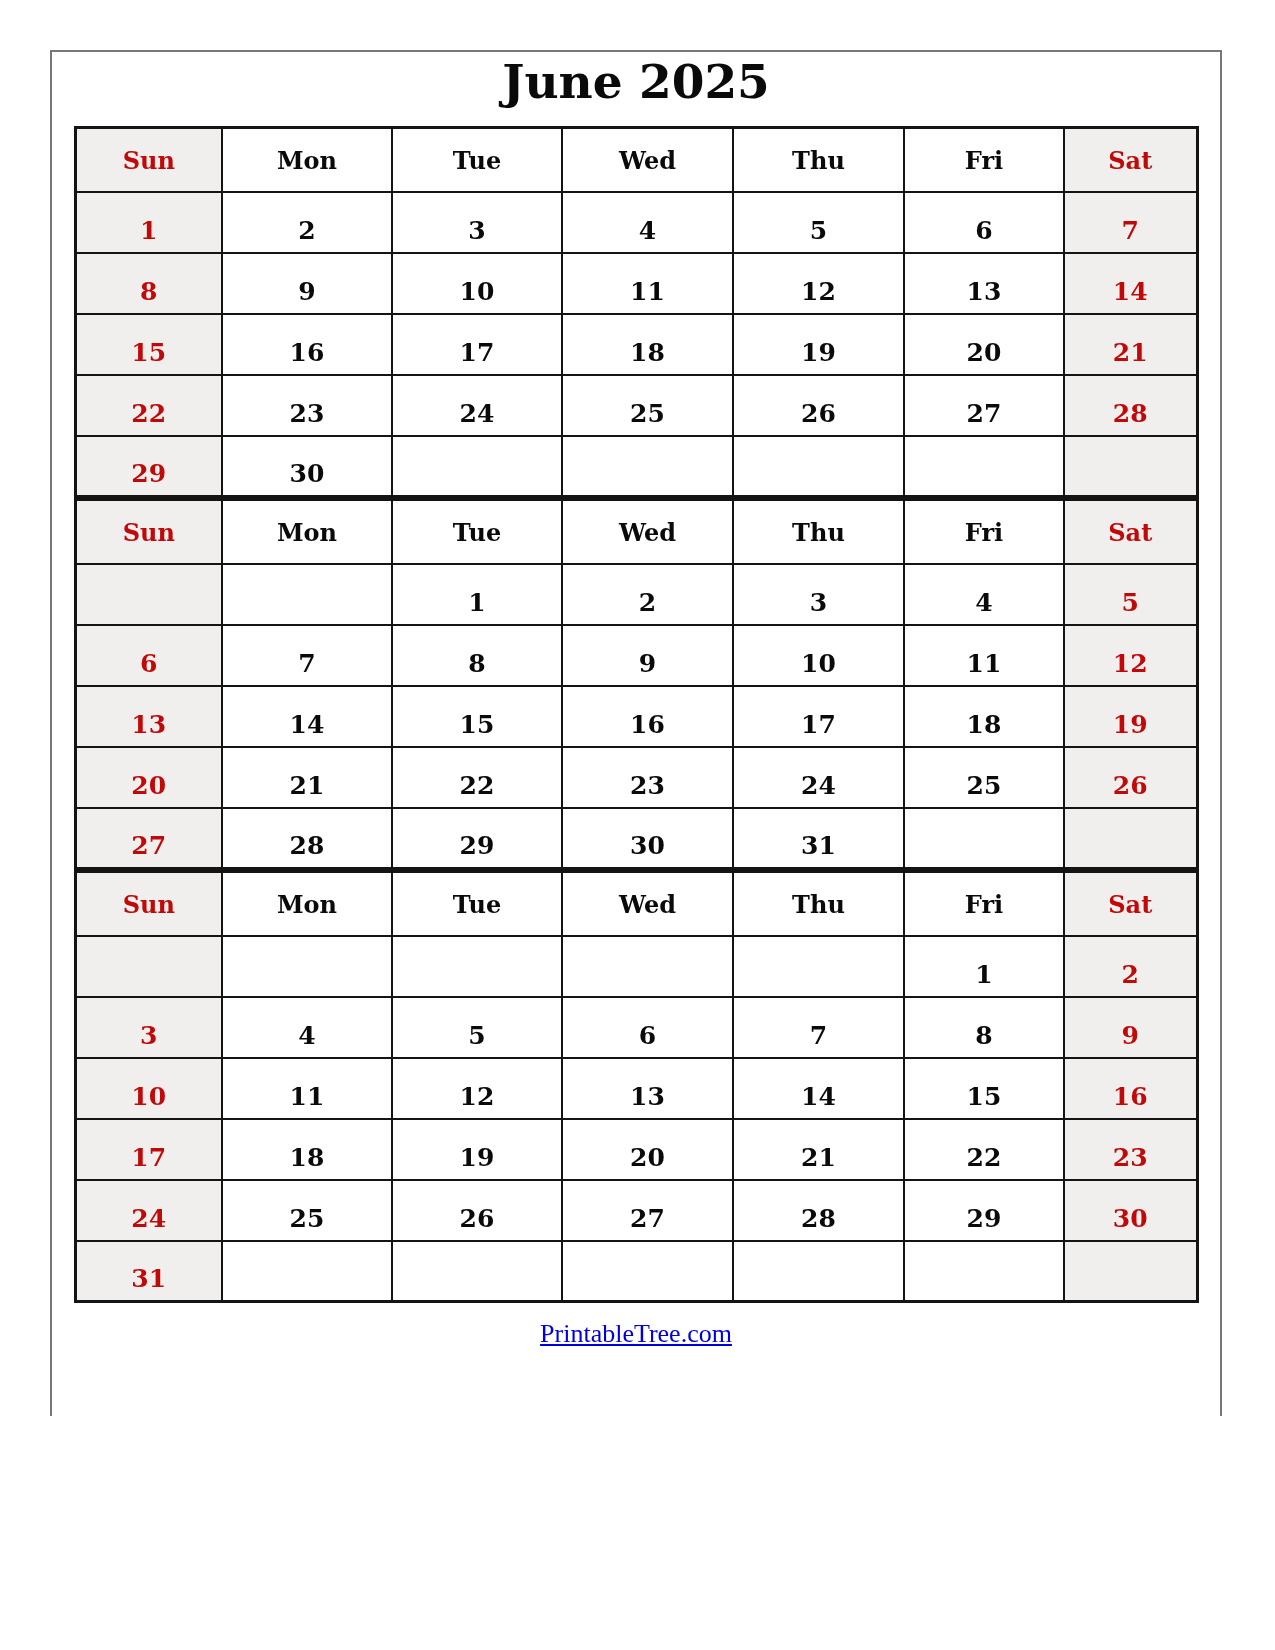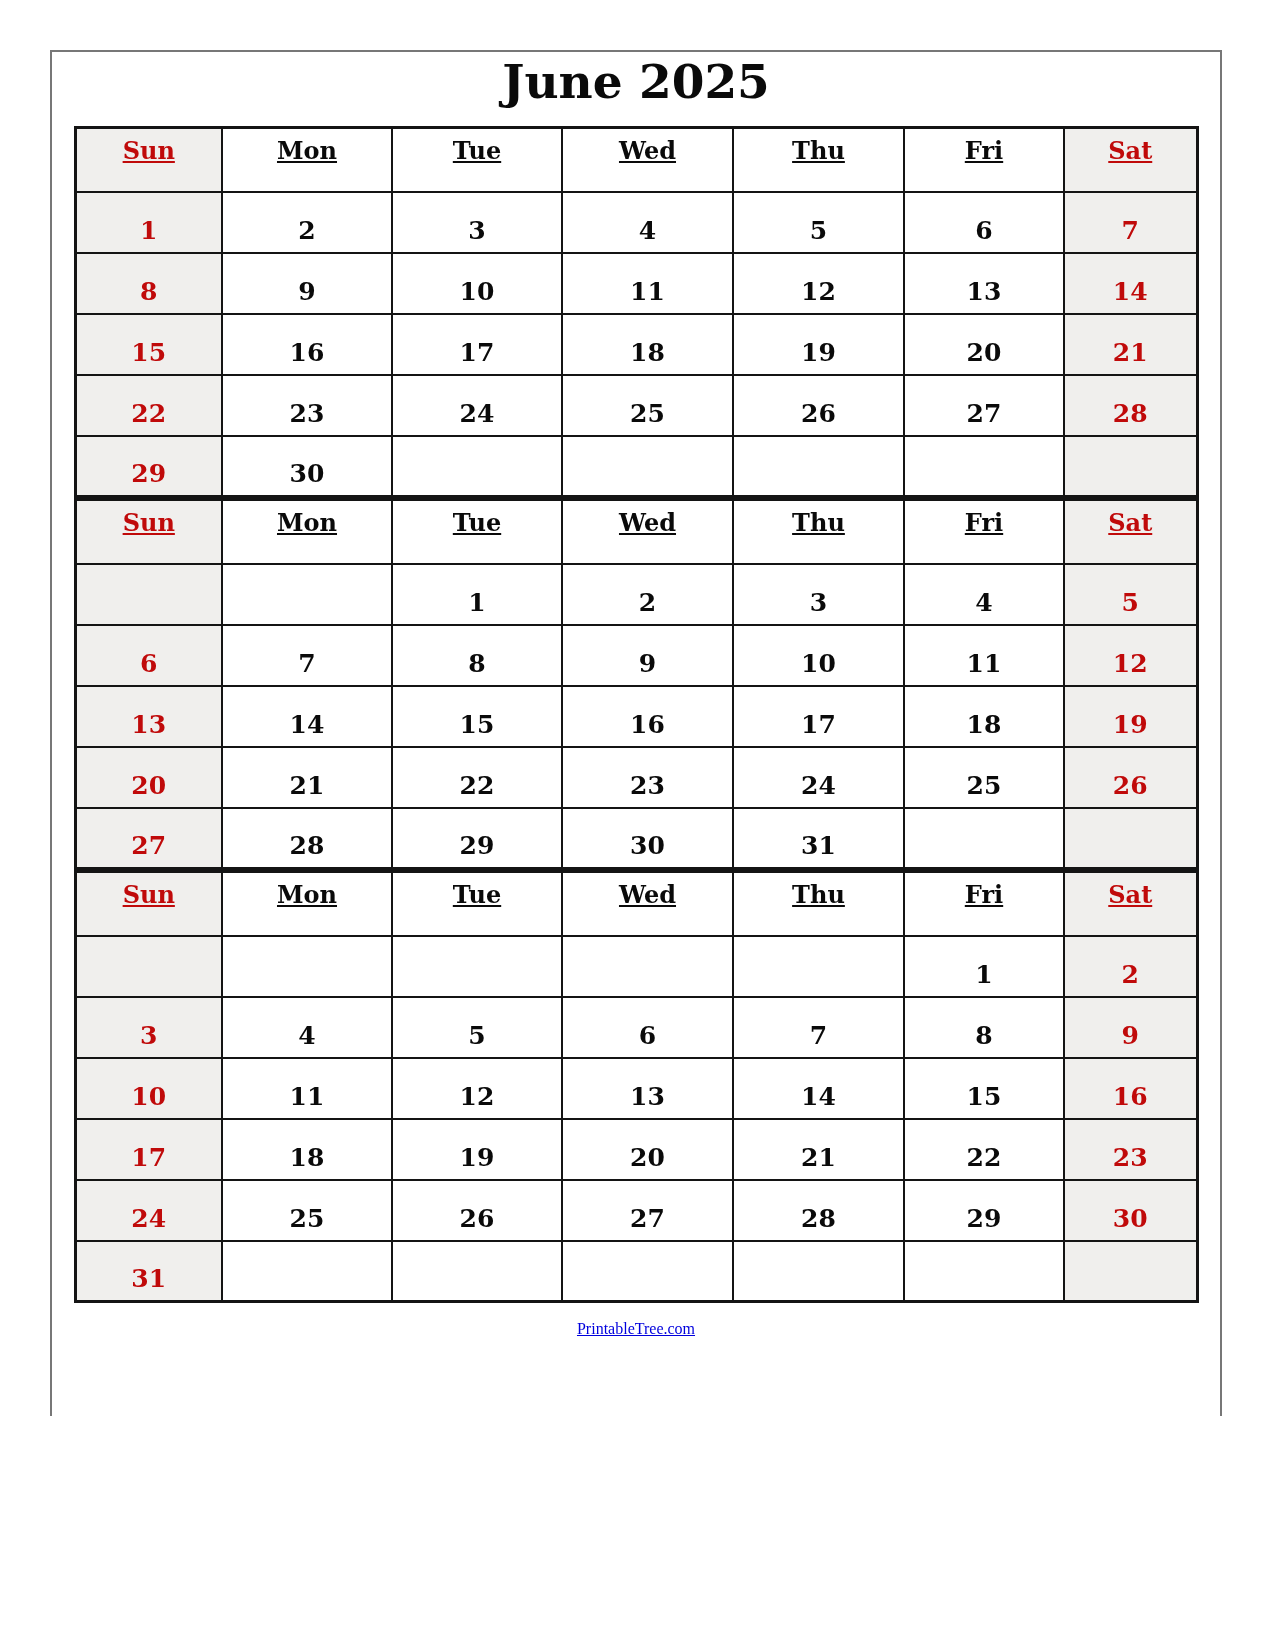--- a/index.html
+++ b/index.html
@@ -53,42 +53,41 @@
     box-sizing: border-box;
     background: #ffffff;
     overflow: hidden;
   }
   table.calendar th {
     height: 64px;
     font-family: "DejaVu Serif", serif;
     font-size: 24px;
     font-weight: bold;
     color: #0a0a0a;
-    padding: 0 0 26px 0;
-    text-decoration: underline;
+    padding: 0 0 16px 0;
   }
   table.calendar td {
     height: 61px;
     font-family: "DejaVu Serif", serif;
     font-size: 25px;
     font-weight: bold;
     color: #0a0a0a;
     padding: 0 0 7px 0;
   }
   table.calendar .weekend {
     background: var(--weekend-bg, #f0efed);
     color: var(--accent-red, #c00a0a);
   }
   .footer {
     text-align: center;
     margin-top: 16px;
   }
   .footer-link {
     font-family: "Liberation Serif", serif;
-    font-size: 16px;
+    font-size: 26px;
     color: var(--link-blue, #0000dd);
     text-decoration: underline;
     cursor: pointer;
   }
 </style>
 </head>
 <body>
 
 <div class="page">
   <div class="frame">

